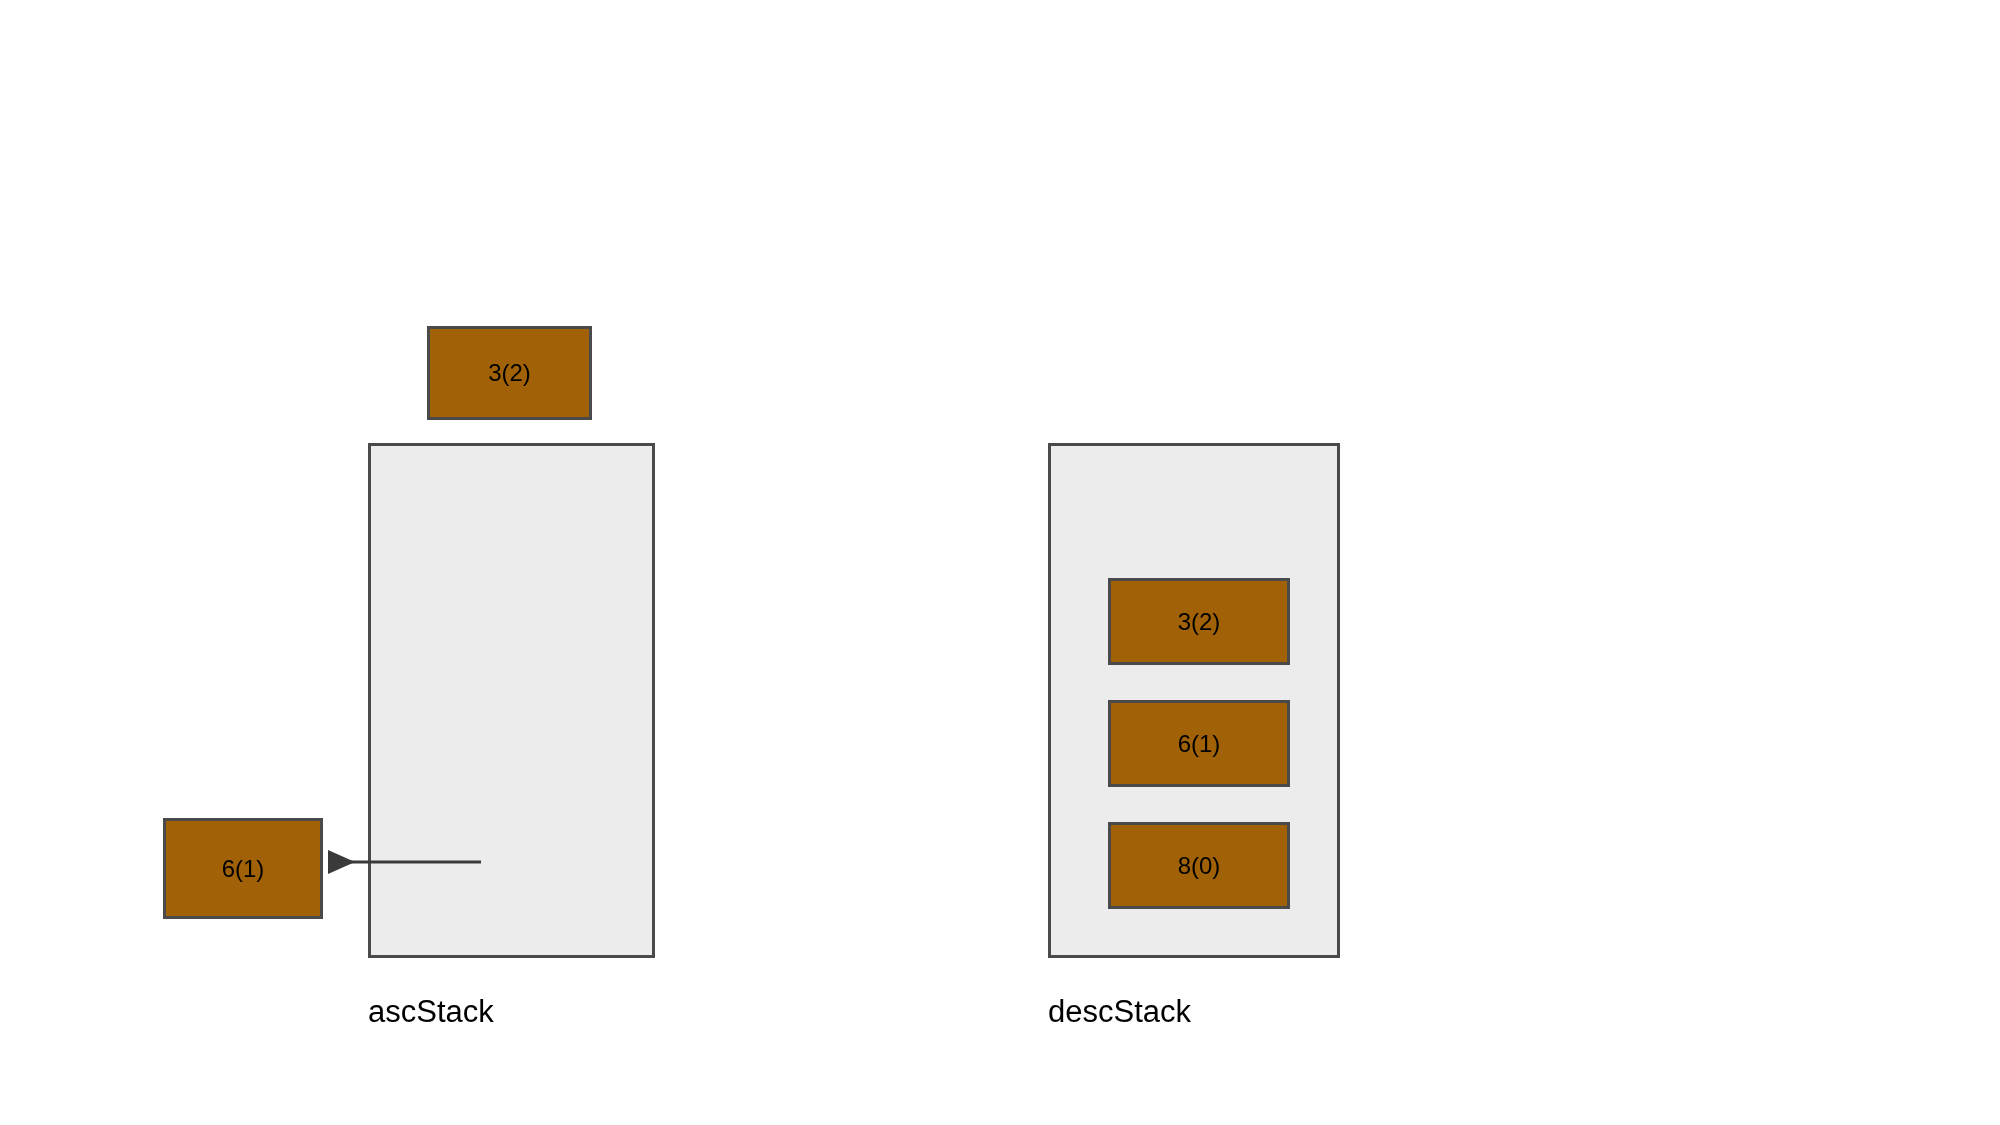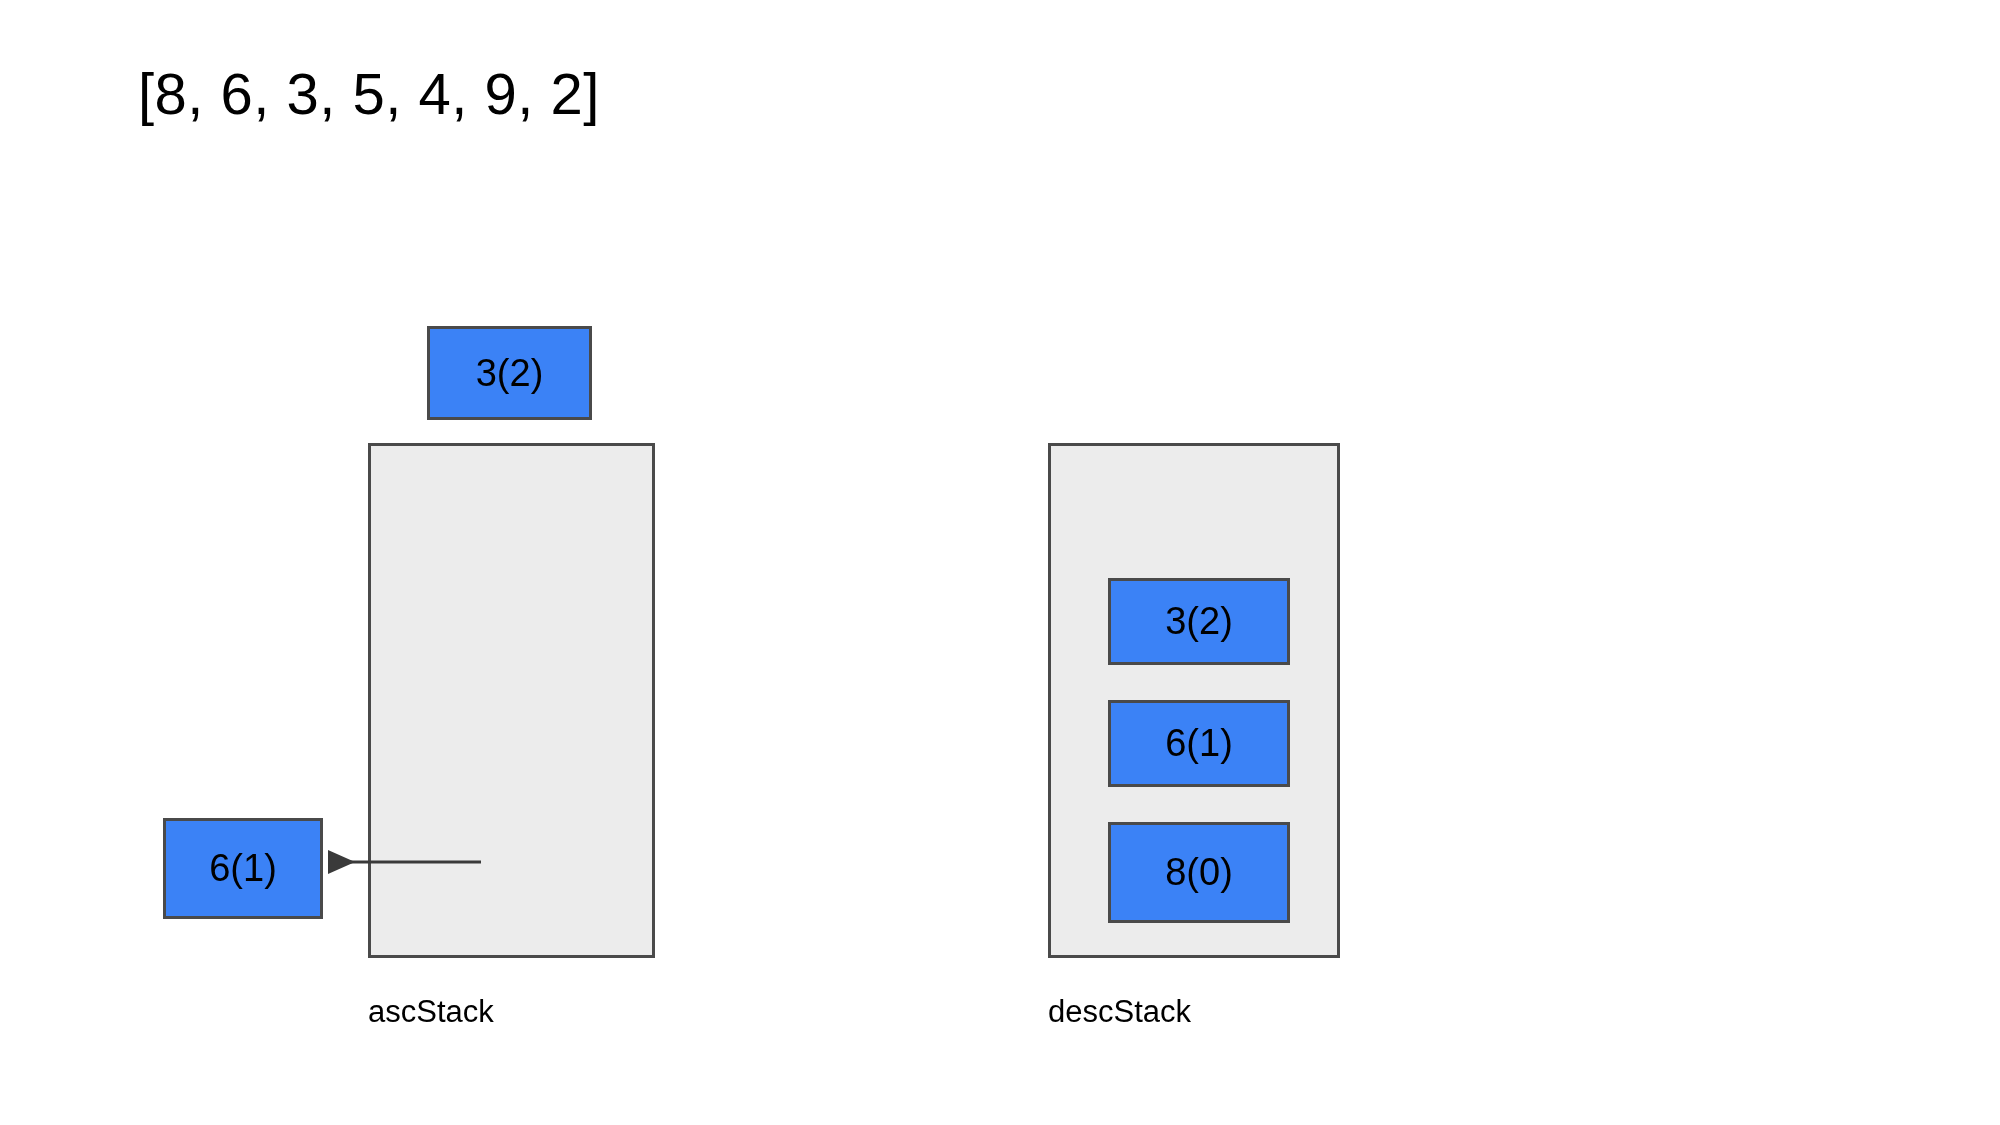--- a/index.html
+++ b/index.html
@@ -44,41 +44,41 @@
     color: #000000;
     text-align: left;
     white-space: nowrap;
   }
   #asc-stack-label { left: 368px; top: 994px; width: 287px; }
   #desc-stack-label { left: 1048px; top: 994px; width: 292px; }
 
   
   .cell {
     position: absolute;
-    background: #3b82f6;
+    background: #a16207;
     border: 3px solid #4a4a4a;
     box-sizing: border-box;
     display: flex;
     align-items: center;
     justify-content: center;
-    font-size: 38px;
+    font-size: 24px;
     color: #000000;
     white-space: nowrap;
   }
 
   
   #floating-cell { left: 427px; top: 326px; width: 165px; height: 94px; }
 
   
   #popped-cell { left: 163px; top: 818px; width: 160px; height: 101px; }
 
   
   #desc-cell-0 { left: 1108px; top: 578px; width: 182px; height: 87px; }
   #desc-cell-1 { left: 1108px; top: 700px; width: 182px; height: 87px; }
-  #desc-cell-2 { left: 1108px; top: 822px; width: 182px; height: 101px; }
+  #desc-cell-2 { left: 1108px; top: 822px; width: 182px; height: 87px; }
 
   
   #annotation {
     position: absolute;
     left: 50px;
     top: 707px;
     font-size: 40px;
     color: #e8000b;
     white-space: nowrap;
   }
@@ -91,21 +91,20 @@
     width: 180px;
     height: 46px;
     overflow: visible;
   }
 </style>
 </head>
 <body>
 
 <div id="canvas">
 
-  <div id="title">[8, 6, 3, 5, 4, 9, 2]</div>
 
   <div id="floating-cell" class="cell">
     <span>3(2)</span>
   </div>
 
   <div id="asc-stack-box" class="stack-box"></div>
 
   <div id="asc-stack-label" class="stack-label">ascStack</div>
 
 

